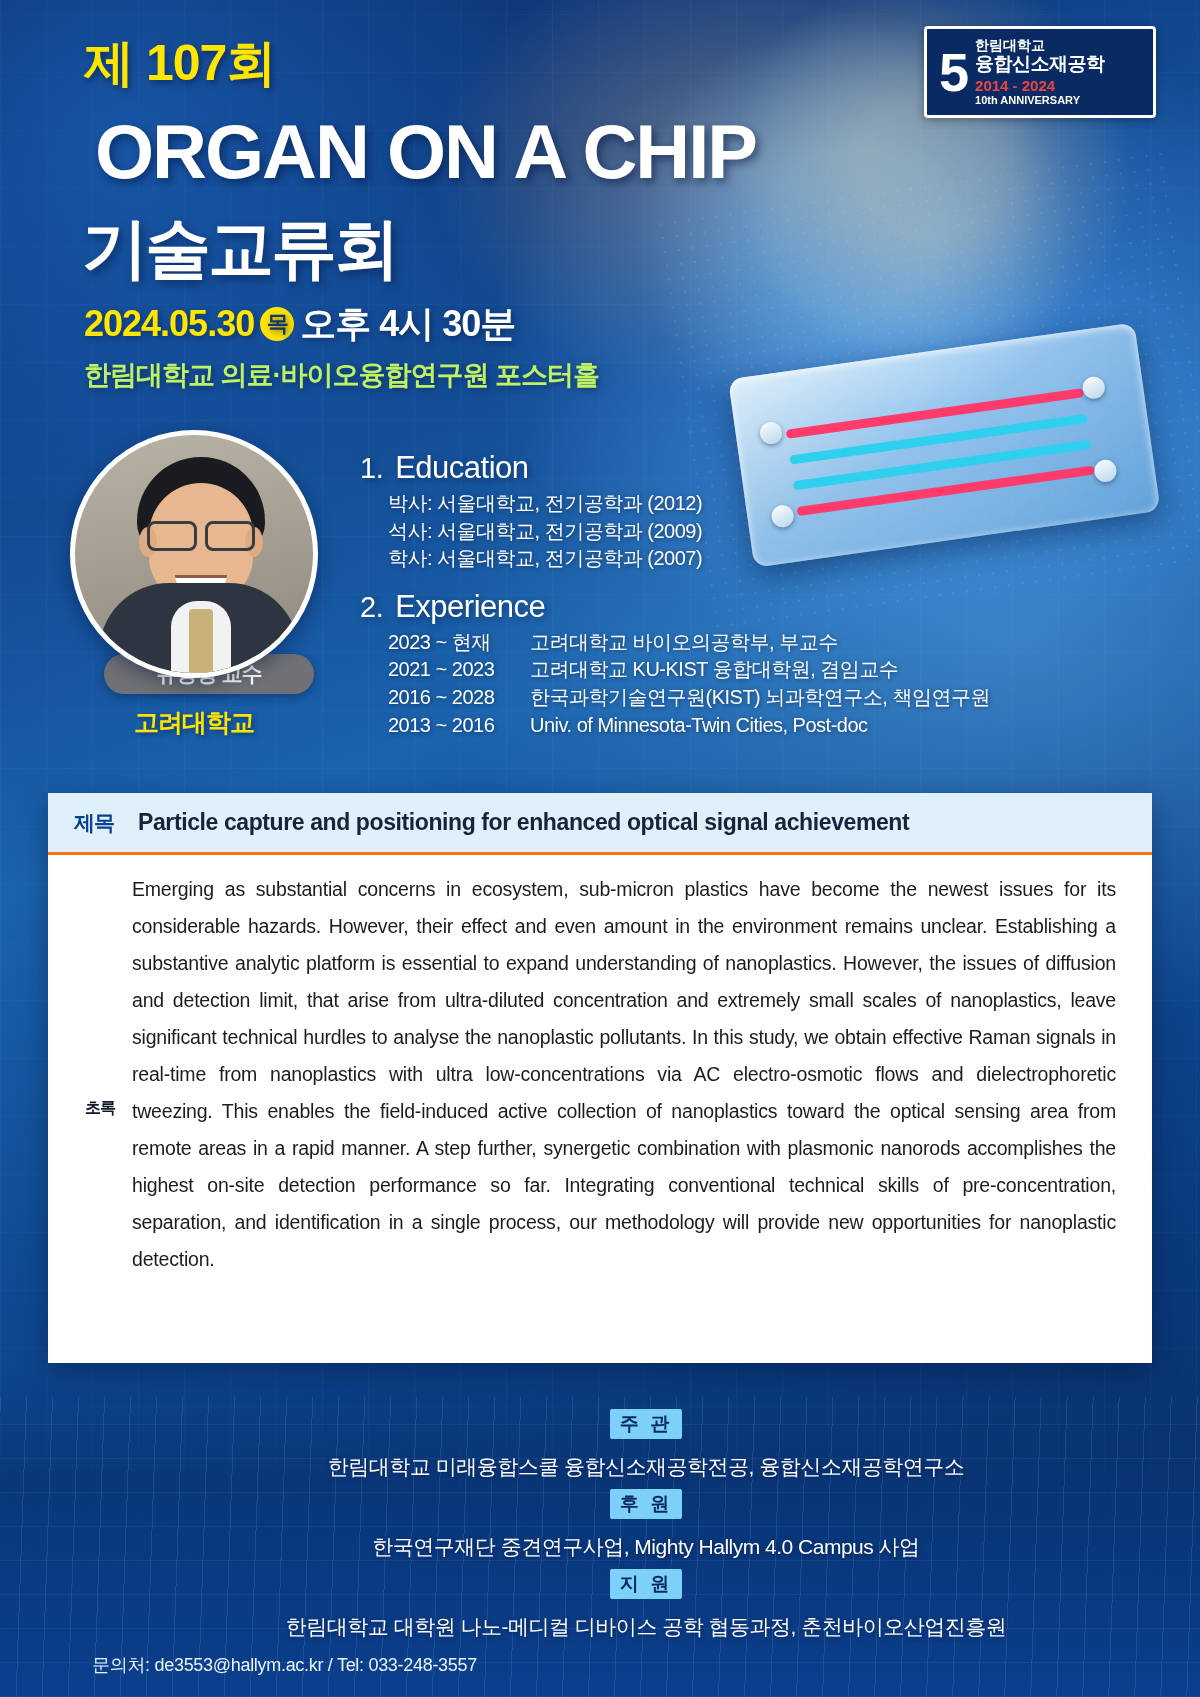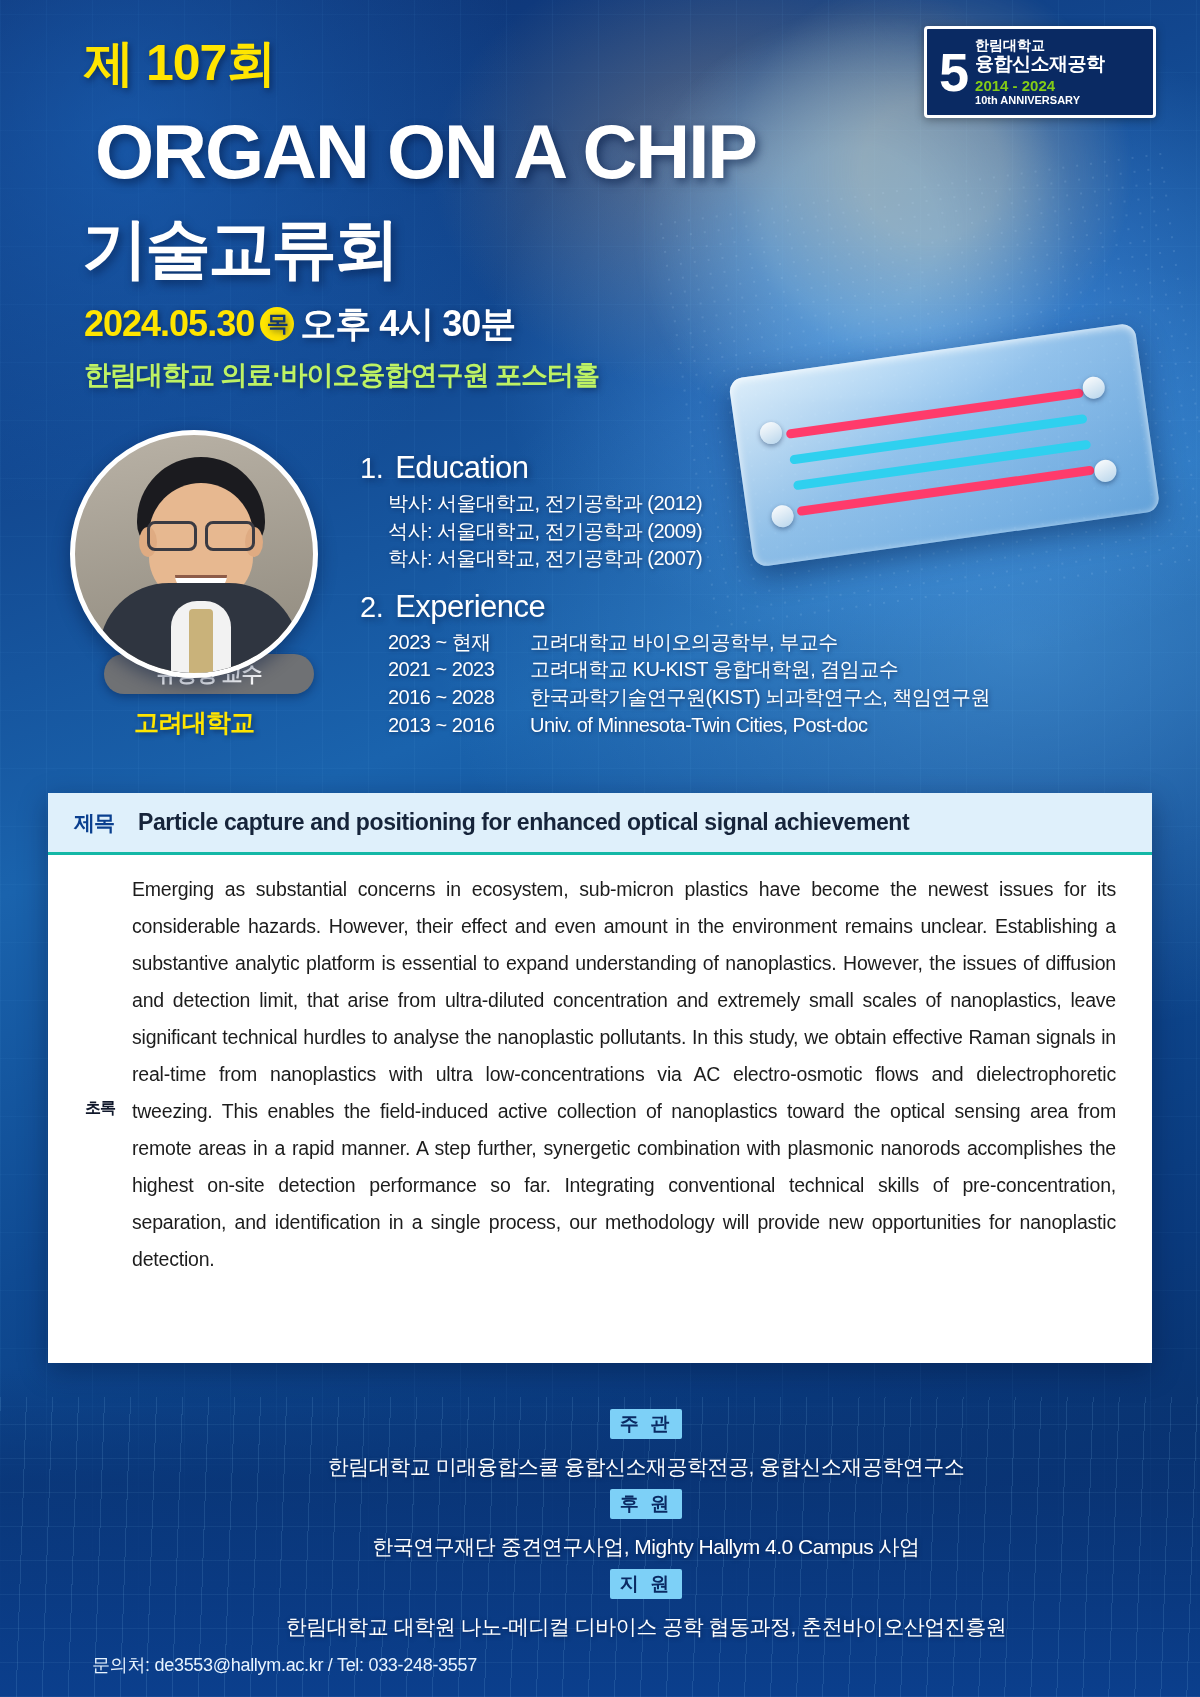--- a/index.html
+++ b/index.html
@@ -93,21 +93,21 @@
     display:flex; align-items:center; padding:4px 8px;
     box-shadow:0 2px 10px rgba(0,0,0,.35);
   }
   .badge-10 {
     font-size:54px; font-weight:bold; color:#ffffff; line-height:1;
     padding:0 8px 0 4px; letter-spacing:-2px;
   }
   .badge-text { color:#ffffff; line-height:1.15; }
   .badge-l1 { font-size:14px; font-weight:bold; }
   .badge-l2 { font-size:19px; font-weight:bold; letter-spacing:-0.5px; }
-  .badge-l3 { font-size:15px; font-weight:bold; color:#84cc16; margin-top:2px; }
+  .badge-l3 { font-size:15px; font-weight:bold; color:#ef4444; margin-top:2px; }
   .badge-l4 { font-size:11px; font-weight:bold; color:#ffffff; }
 
   
   .hdr { position:absolute; left:78px; top:30px; width:800px; }
   .hdr-no {
     font-size:50px; font-weight:bold; color:#ffe500; letter-spacing:-1px;
     text-shadow:2px 3px 6px rgba(0,20,60,.55);
     margin:0 0 2px 6px;
   }
   .hdr-title {
@@ -192,21 +192,21 @@
   .cv-line .per { min-width:128px; display:inline-block; }
 
   
   .card {
     position:absolute; left:48px; top:793px; width:1104px; height:570px;
     background:#ffffff;
     box-shadow:0 8px 26px rgba(0,15,50,.4);
   }
   .card-title-row {
     display:flex; align-items:center; gap:20px;
-    background:#dff0fb; border-bottom:3px solid #14b8a6;
+    background:#dff0fb; border-bottom:3px solid #f97316;
     height:62px; padding:0 26px;
   }
   .lbl-title {
     color:#0a3f8f; font-size:21px; font-weight:bold; letter-spacing:-1px;
     min-width:44px;
   }
   .talk-title {
     color:#16243a; font-size:23px; font-weight:bold; letter-spacing:-0.4px;
   }
   .card-body { display:flex; padding:16px 26px 18px 20px; height:calc(100% - 62px); }

